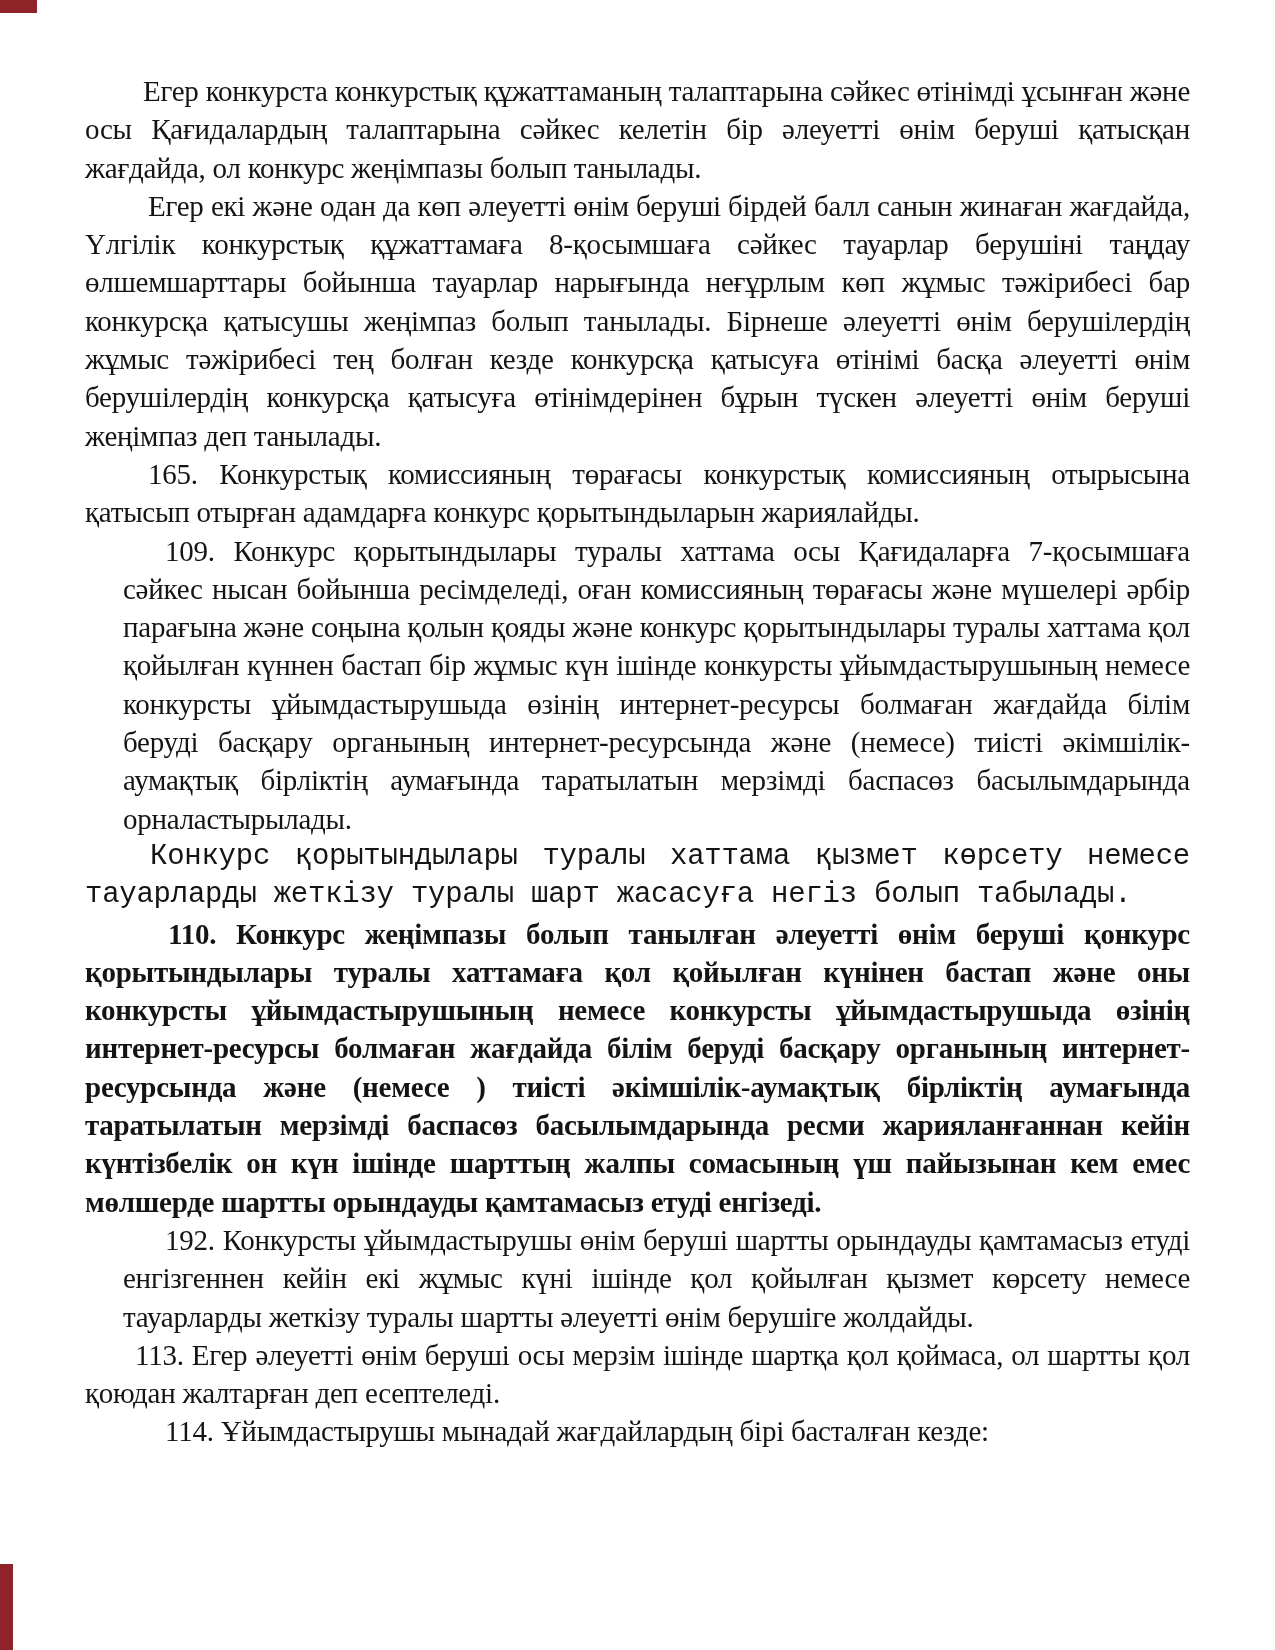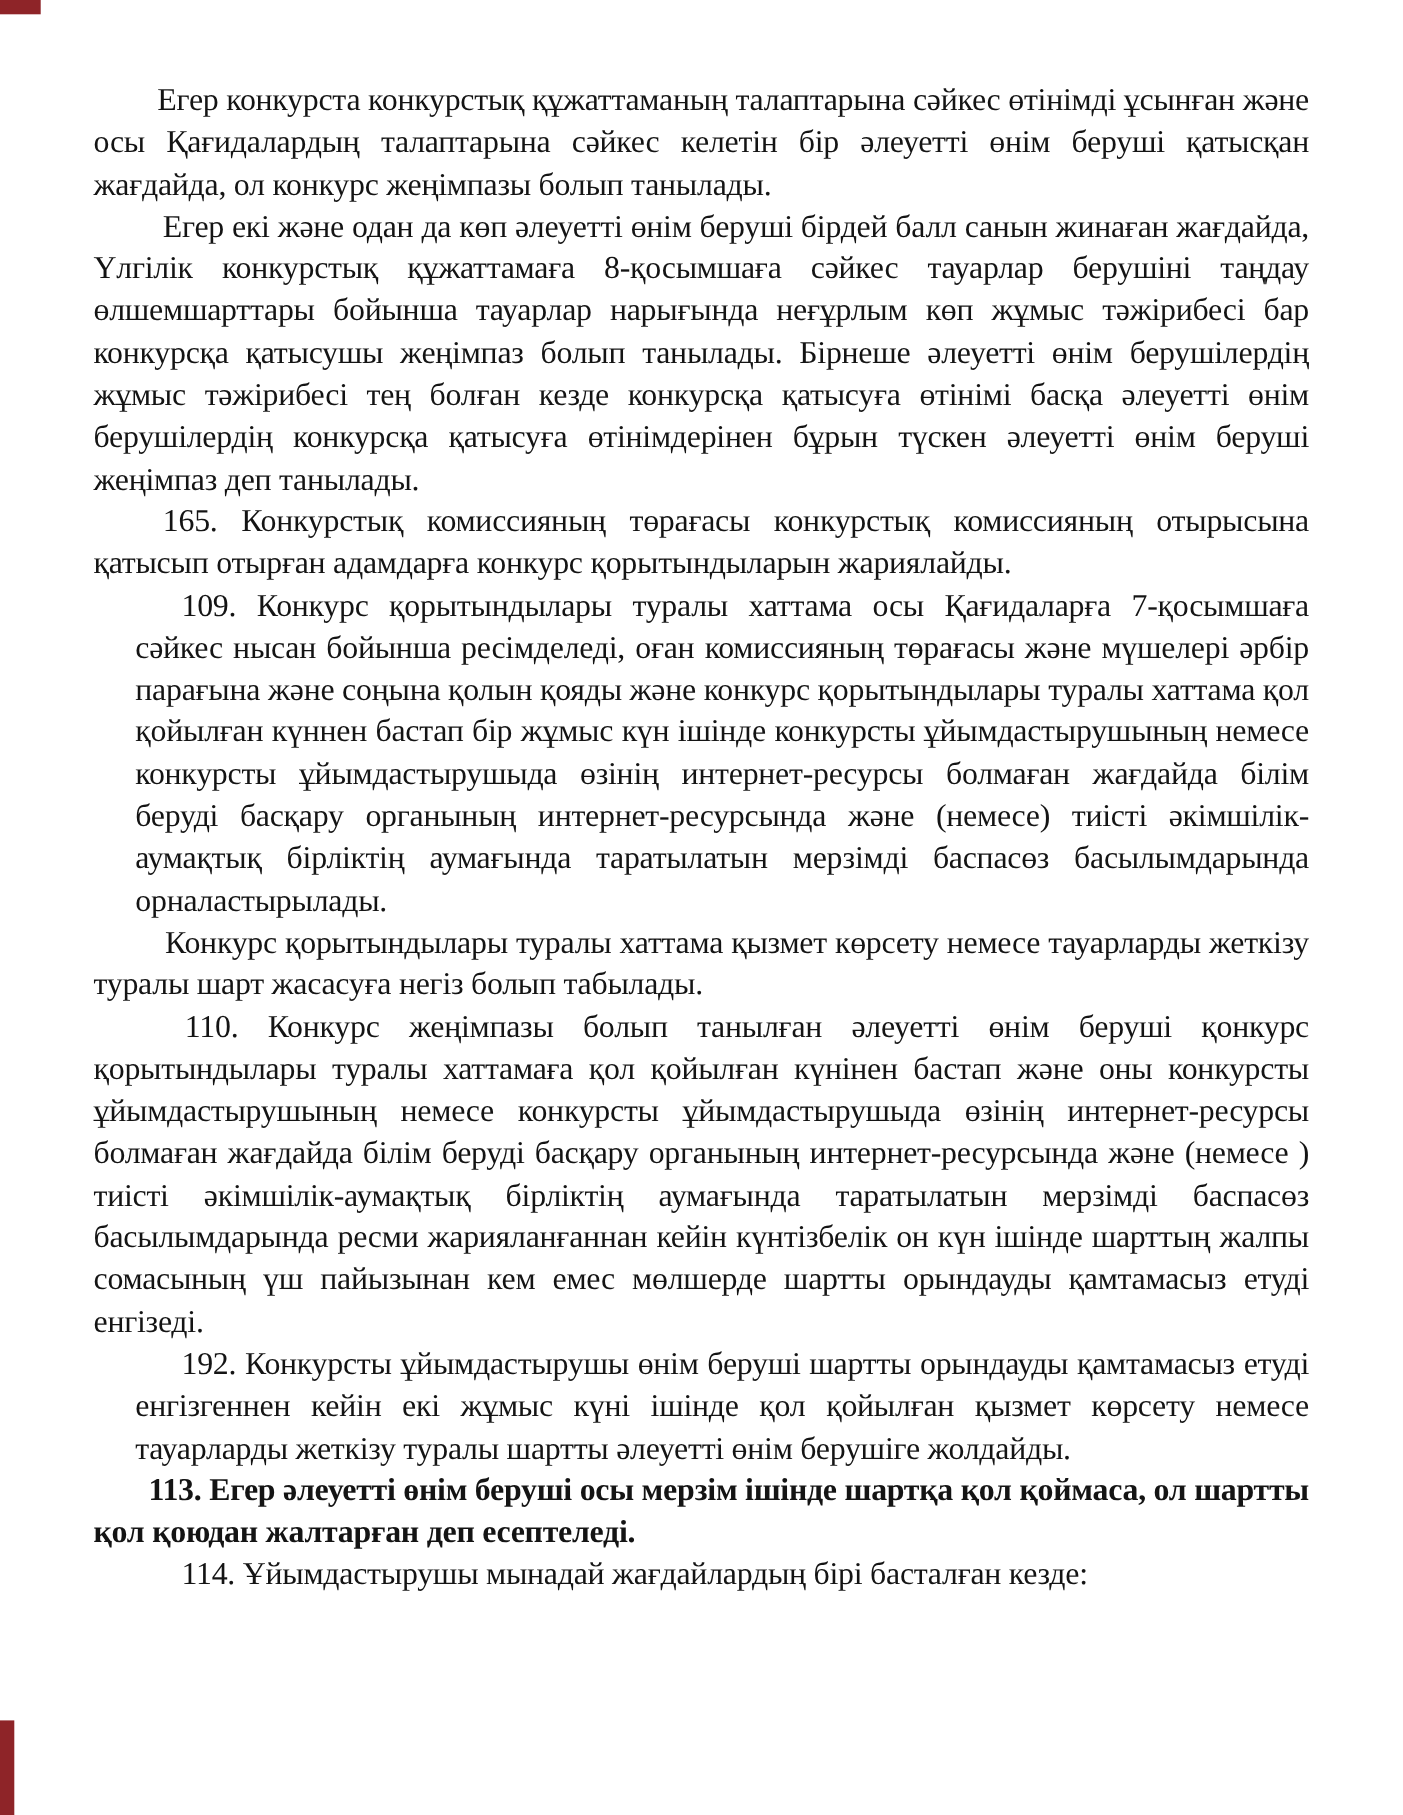--- a/index.html
+++ b/index.html
@@ -28,23 +28,23 @@
     letter-spacing: -0.25px;
   }
   .para {
     margin: 0;
     padding: 0;
   }
   
   .indent-a { text-indent: 58px; }
   .indent-b { text-indent: 63px; }
   .indent-c { text-indent: 42px; margin-left: 38px; }
-  .indent-d { text-indent: 65px; }
-  .indent-e { text-indent: 83px; }
-  .indent-f { text-indent: 50px; font-weight: bold; }
+  .indent-d { text-indent: 65px; font-family: Liberation Mono, monospace; }
+  .indent-e { text-indent: 83px; font-weight: bold; }
+  .indent-f { text-indent: 50px; }
 
   
   .scan-mark {
     position: absolute;
     background: #8e2428;
   }
   .scan-mark-top {
     left: 0;
     top: 0;
     width: 37px;

